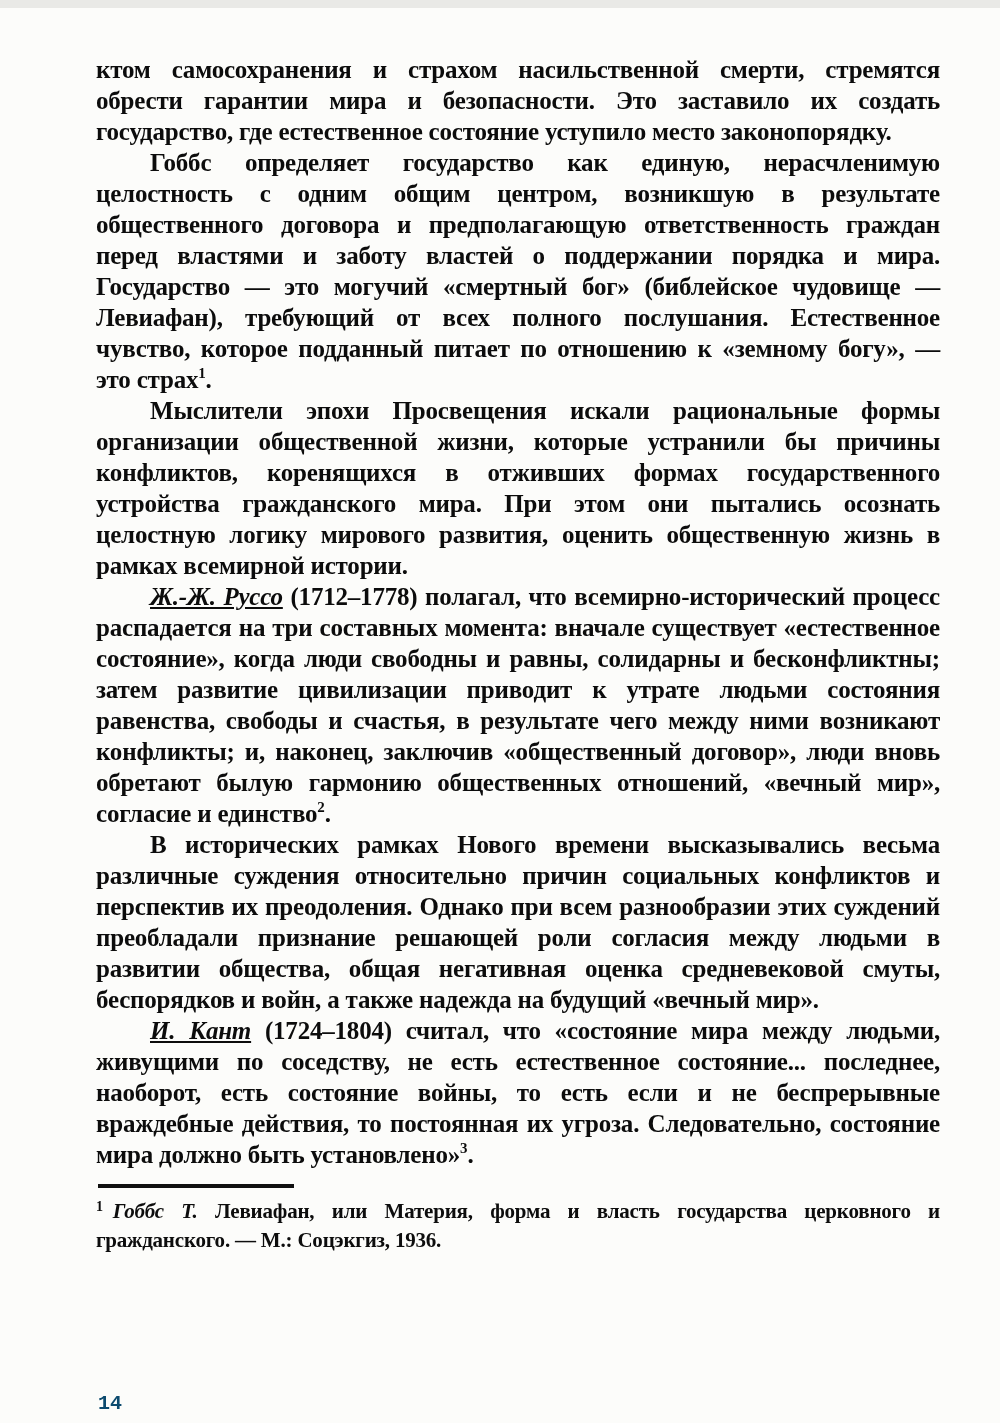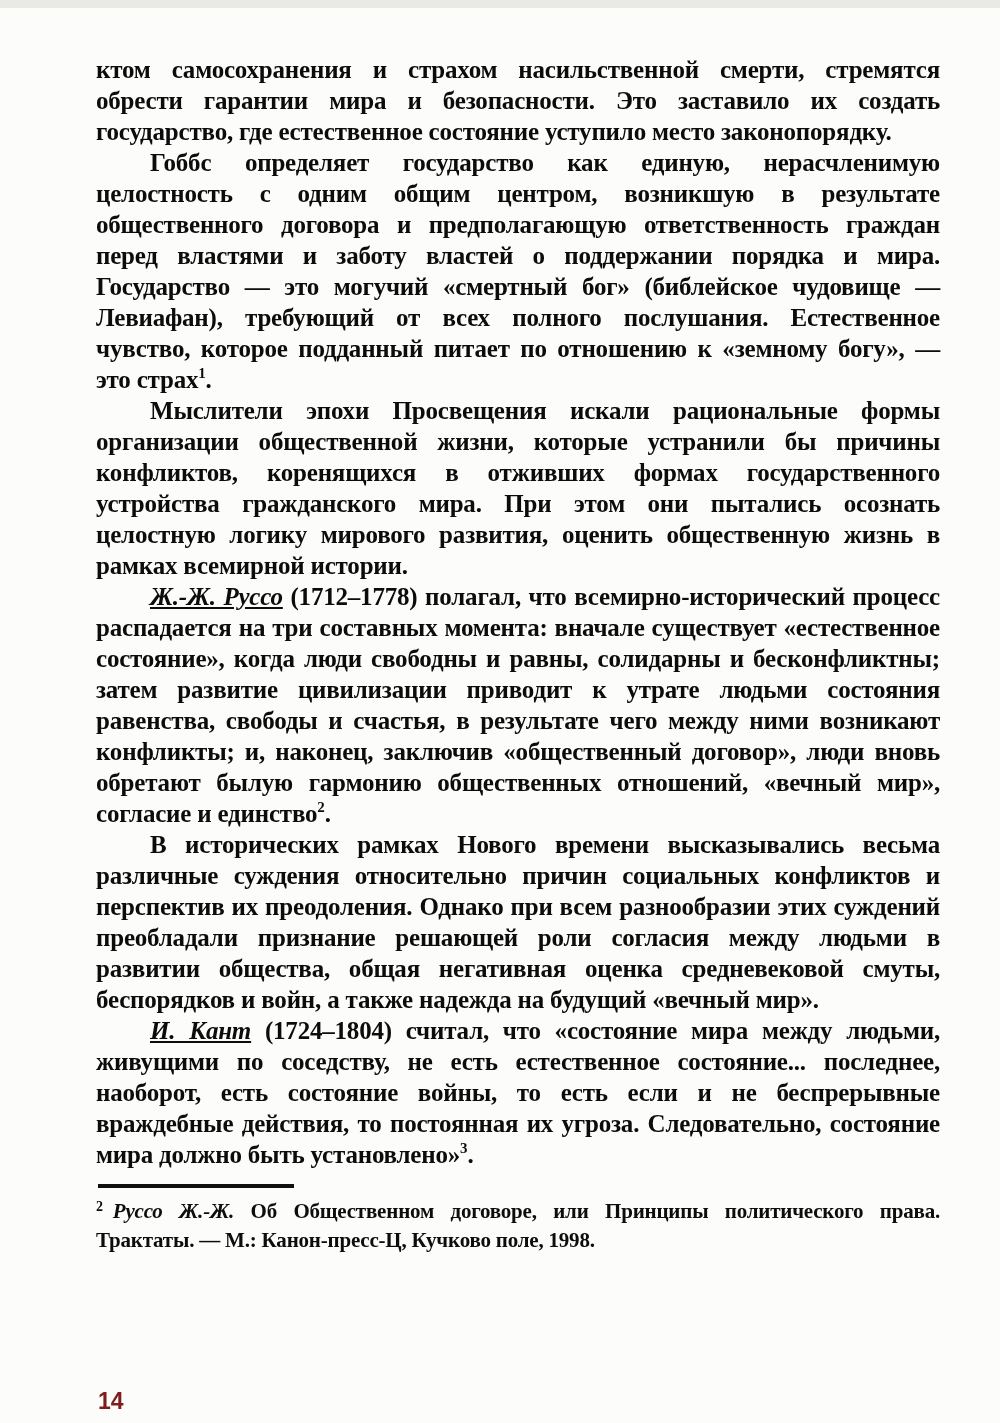--- a/index.html
+++ b/index.html
@@ -61,24 +61,24 @@
     position: relative;
     top: -7px;
     font-weight: 700;
     margin-right: 10px;
   }
   .footnotes .fn-author { font-style: italic; }
   .page-number {
     position: absolute;
     left: 98px;
     bottom: 16px;
-    font-family: Liberation Sans, sans-serif;
+    font-family: Liberation Mono, monospace;
     font-weight: 700;
-    font-size: 23px;
-    color: #7f1d1d;
+    font-size: 20px;
+    color: #0c4a6e;
   }
 </style>
 </head>
 <body>
 
 <div class="page">
 
   <div class="body-text">
 
     <p class="no-indent"><span class="lead-italic"></span><span>ктом самосохранения и страхом насильственной смерти, стремятся обрести гарантии мира и безопасности. Это заставило их создать государство, где естественное состояние уступило место законопорядку.</span><sup class="fn-ref"></sup><span></span></p>
@@ -92,21 +92,21 @@
     <p class="indented"><span class="lead-italic"></span><span>В исторических рамках Нового времени высказывались весьма различные суждения относительно причин социальных конфликтов и перспектив их преодоления. Однако при всем разнообразии этих суждений преобладали признание решающей роли согласия между людьми в развитии общества, общая негативная оценка средневековой смуты, беспорядков и войн, а также надежда на будущий «вечный мир».</span><sup class="fn-ref"></sup><span></span></p>
 
     <p class="indented"><span class="lead-italic">И. Кант</span><span> (1724–1804) считал, что «состояние мира между людьми, живущими по соседству, не есть естественное состояние... последнее, наоборот, есть состояние войны, то есть если и не беспрерывные враждебные действия, то постоянная их угроза. Следовательно, состояние мира должно быть установлено»</span><sup class="fn-ref">3</sup><span>.</span></p>
 
   </div>
 
   <div class="footnote-rule"></div>
 
   <div class="footnotes">
 
+    <p><sup class="fn-num">1</sup><span class="fn-author">Гоббс Т.</span><span> Левиафан, или Материя, форма и власть государства церковного и гражданского. — М.: Соцэкгиз, 1936.</span></p>
 
-    <p><sup class="fn-num">2</sup><span class="fn-author">Руссо Ж.-Ж.</span><span> Об Общественном договоре, или Принципы политического права. Трактаты. — М.: Канон-пресс-Ц, Кучково поле, 1998.</span></p>
 
 
   </div>
 
   <div class="page-number">14</div>
 
 </div>
 
 </body></html>

